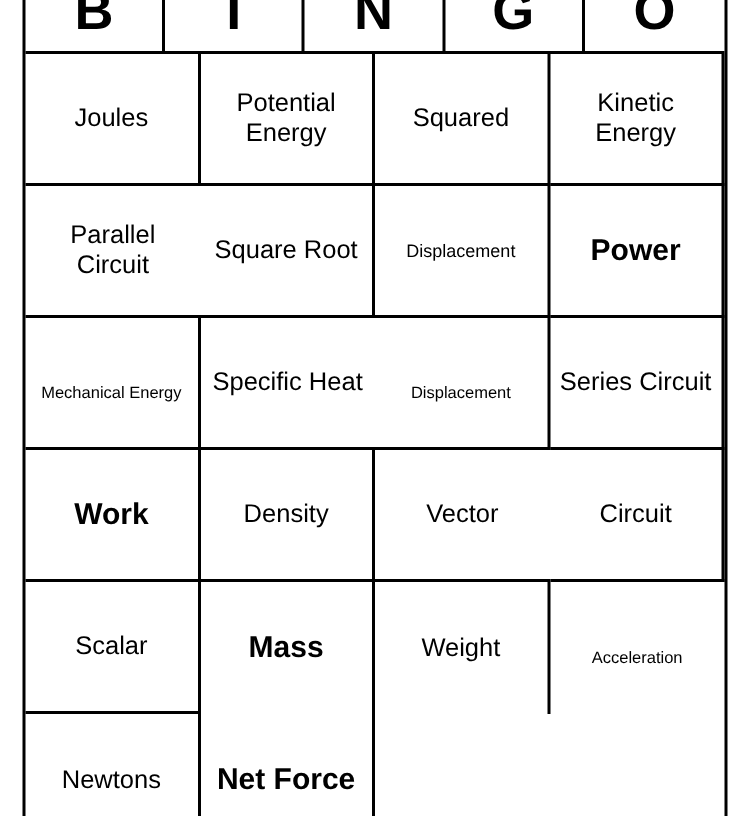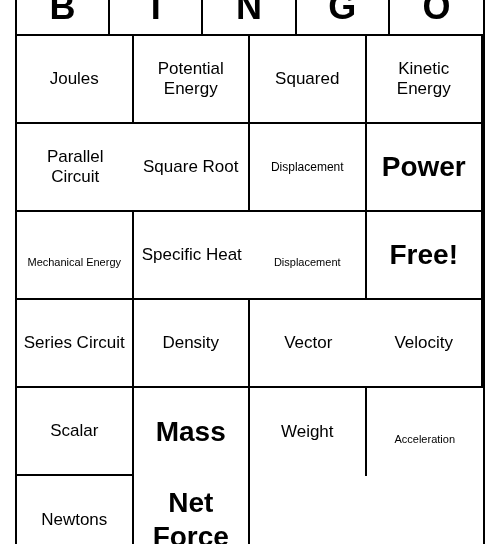--- a/index.html
+++ b/index.html
@@ -49,21 +49,21 @@
     .bingo-cell:nth-child(5n) {
       border-right: none;
     }
     .bingo-grid .bingo-cell:nth-last-child(-n+5) {
       border-bottom: none;
     }
     .cell-text {
       font-size: 14px;
     }
     .cell-text.large {
-      font-size: 28px;
+      font-size: 20px;
       font-weight: bold;
     }
     .cell-text.medium {
       font-size: 17px;
     }
     .cell-text.small {
       font-size: 12px;
     }
     .cell-text.xsmall {
       font-size: 11px;
@@ -109,33 +109,33 @@
       <div class="bingo-cell">
         <span class="cell-text xsmall">Mechanical Energy</span>
       </div>
       <div class="bingo-cell">
         <span class="cell-text medium">Specific Heat</span>
       </div>
       <div class="bingo-cell">
         <span class="cell-text xsmall">Displacement</span>
       </div>
       <div class="bingo-cell">
-        <span class="cell-text large">Free!</span>
+        <span class="cell-text medium">Series Circuit</span>
       </div>
       <div class="bingo-cell">
-        <span class="cell-text medium">Series Circuit</span>
+        <span class="cell-text large">Work</span>
       </div>
       <div class="bingo-cell">
         <span class="cell-text medium">Density</span>
       </div>
       <div class="bingo-cell">
         <span class="cell-text medium">Vector</span>
       </div>
       <div class="bingo-cell">
-        <span class="cell-text medium">Velocity</span>
+        <span class="cell-text medium">Circuit</span>
       </div>
       <div class="bingo-cell">
         <span class="cell-text medium">Scalar</span>
       </div>
       <div class="bingo-cell">
         <span class="cell-text large">Mass</span>
       </div>
       <div class="bingo-cell">
         <span class="cell-text medium">Weight</span>
       </div>

